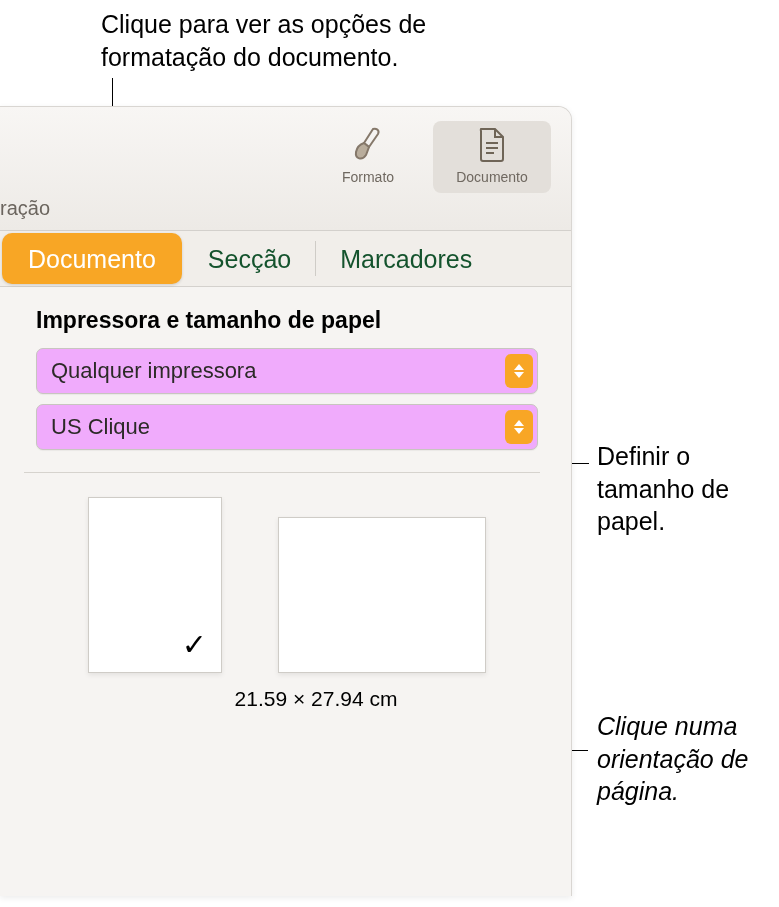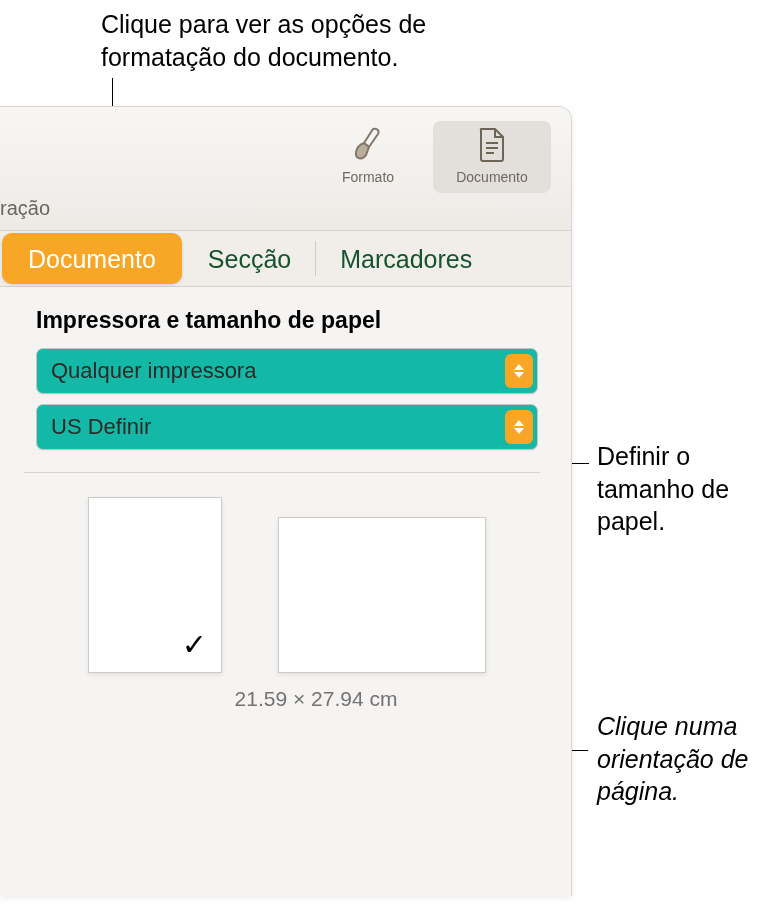--- a/index.html
+++ b/index.html
@@ -106,21 +106,21 @@
   }
   .section-title {
     font-size: 23px;
     font-weight: 600;
     color: #000000;
     margin-bottom: 14px;
   }
   .popup {
     width: 502px;
     height: 46px;
-    background: #14b8a6;
+    background: #f0abfc;
     border: 1px solid #c8c5c0;
     border-radius: 7px;
     display: flex;
     align-items: center;
     justify-content: space-between;
     padding: 0 4px 0 14px;
     font-size: 22px;
     color: #2c2a27;
     margin-bottom: 10px;
     cursor: pointer;
@@ -174,21 +174,21 @@
   }
   .check {
     position: absolute;
     right: 14px;
     bottom: 10px;
     font-size: 30px;
     color: #000;
   }
   .dims {
     font-size: 21px;
-    color: #737373;
+    color: #000000;
     text-align: center;
     width: 300px;
     margin-left: 130px;
     margin-top: 14px;
   }
 </style>
 </head>
 <body>
 
 <div class="callout" style="left:101px; top:8px; width:430px;">Clique para ver as opções de formatação do documento.</div>
@@ -238,21 +238,21 @@
 
     <div class="popup">
       <span>Qualquer impressora</span>
       <span class="popup-arrow">
         <span class="arr-up"></span>
           <span class="arr-dn"></span>
       </span>
     </div>
 
     <div class="popup">
-      <span>US Definir</span>
+      <span>US Clique</span>
       <span class="popup-arrow">
         <span class="arr-up"></span>
           <span class="arr-dn"></span>
       </span>
     </div>
 
     <div class="hr"></div>
 
 
     <div class="orient-row">

